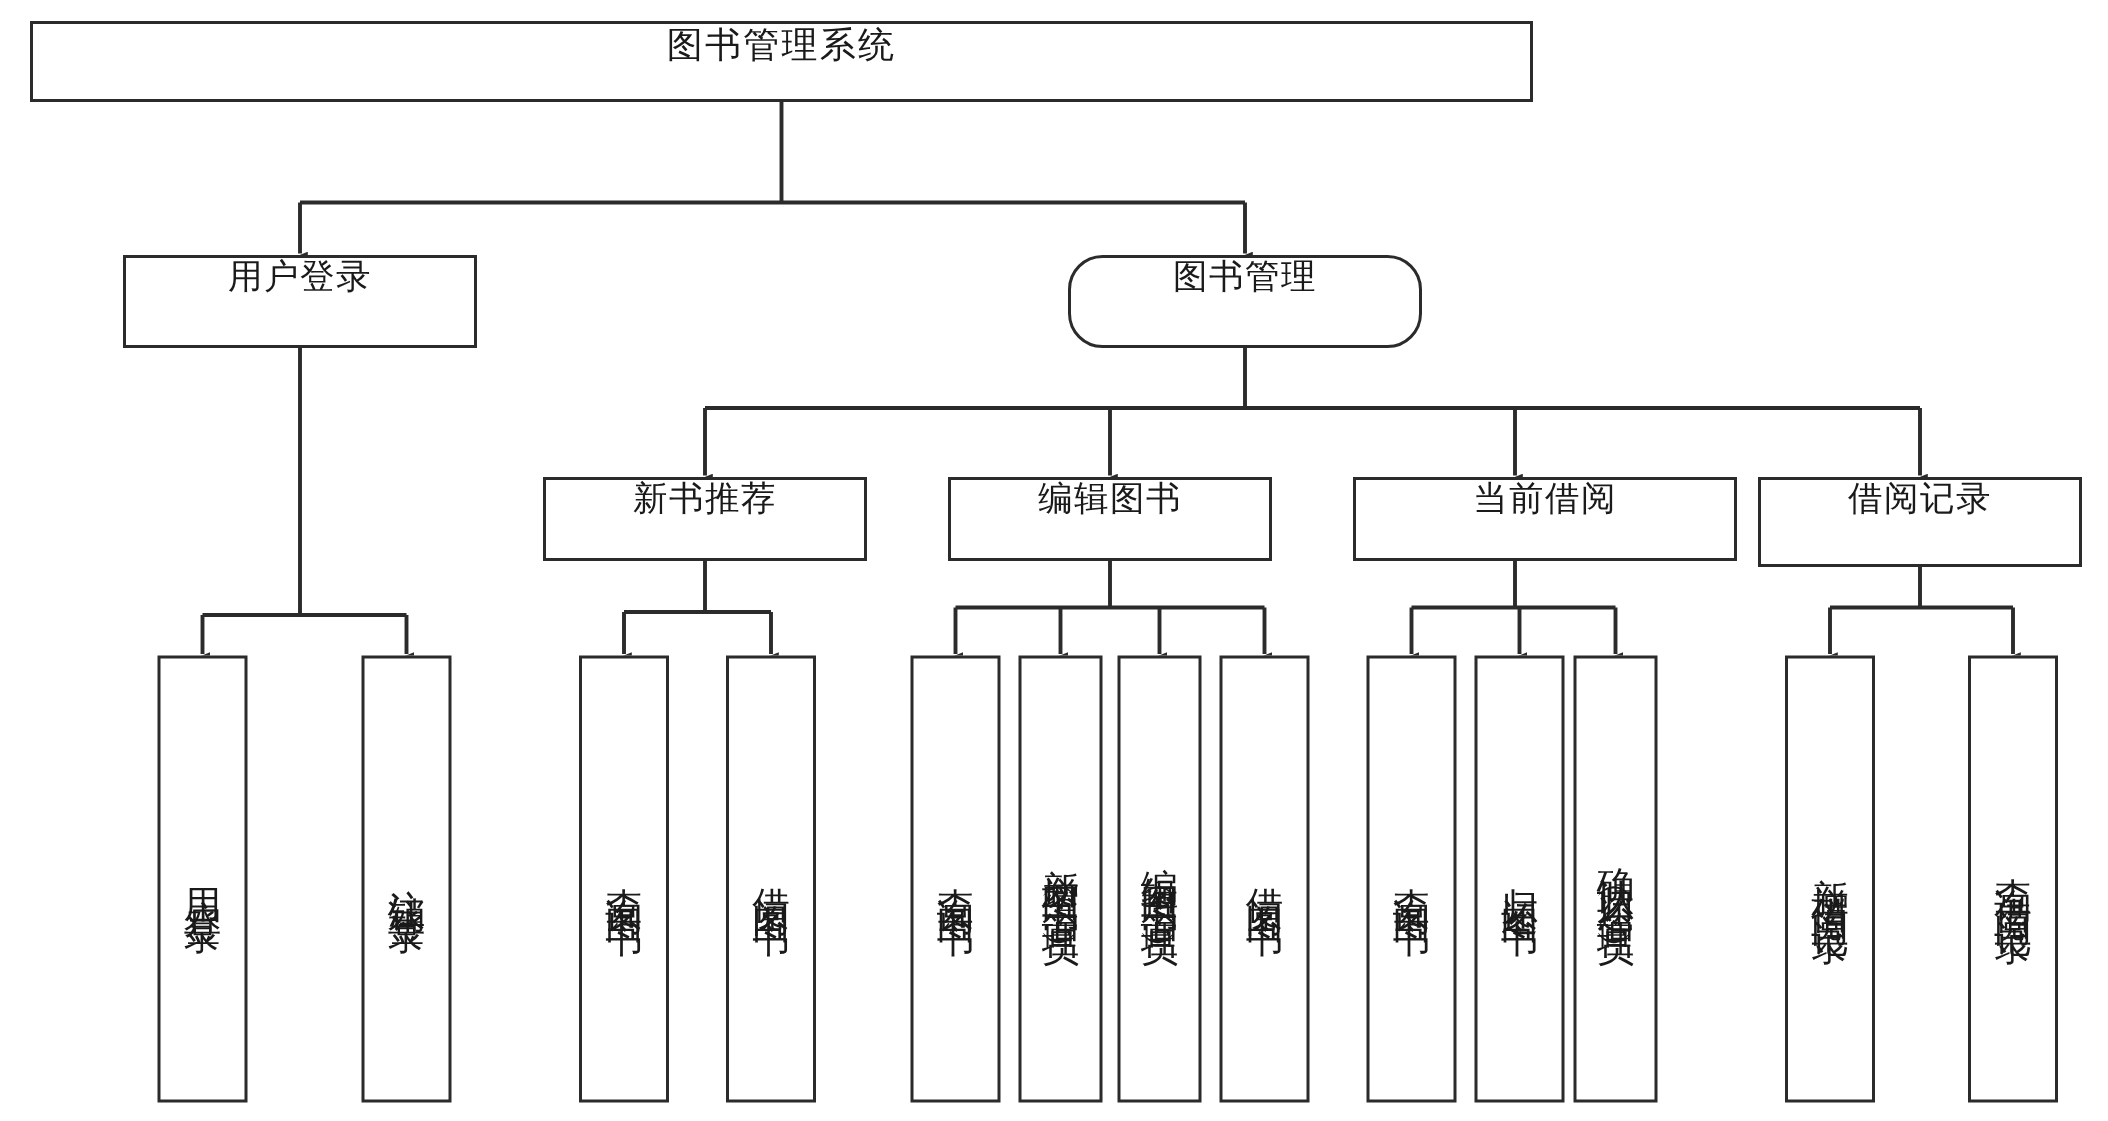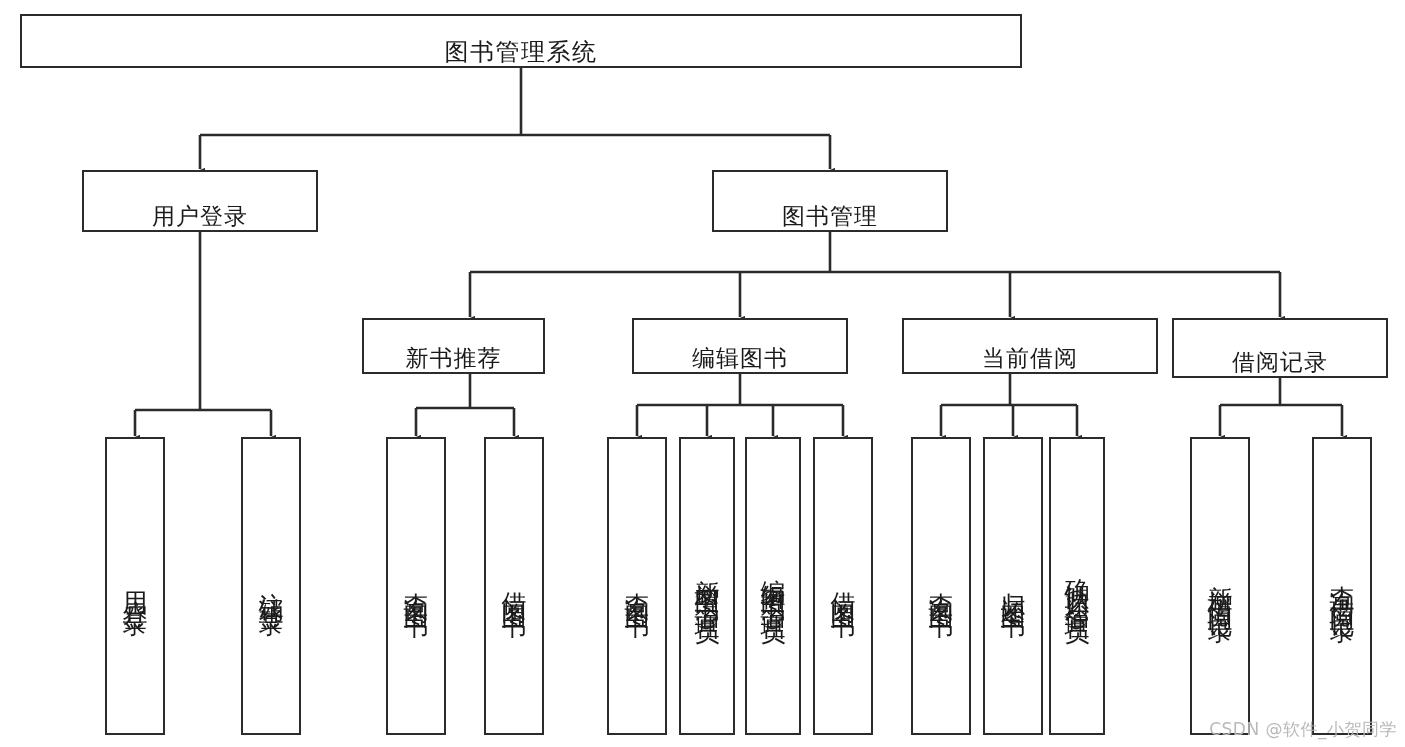--- a/index.html
+++ b/index.html
@@ -19,21 +19,21 @@
     left:0;top:0;
     width:1405px;height:747px;
     pointer-events:none;
   }
   .node{
     position:absolute;
     box-sizing:border-box;
     background:#ffffff;
     border:2px solid #2b2b2b;
     display:flex;
-    align-items:flex-end;
+    align-items:flex-start;
     justify-content:center;
     color:#1a1a1a;
   }
   .node .label{
     display:block;
     white-space:nowrap;
     line-height:1.18;
   }
   
   .node.h .label{
@@ -116,24 +116,24 @@
       </g>
   </svg>
 
   <div id="nodes-layer">
       <div class="node h root" style="left: 20px; top: 14px; width: 1002px; height: 54px;">
         <span class="label">图书管理系统</span>
       </div>
       <div class="node h" style="left: 82px; top: 170px; width: 236px; height: 62px;">
         <span class="label">用户登录</span>
       </div>
-      <div class="node h" style="left: 712px; top: 170px; width: 236px; height: 62px;">
+      <div class="node h" style="left: 712px; top: 170px; width: 236px; height: 62px; border-radius: 23px;">
         <span class="label">图书管理</span>
       </div>
-      <div class="node h" style="left: 362px; top: 318px; width: 183px; height: 56px;">
+      <div class="node h" style="left: 362px; top: 318px; width: 216px; height: 56px;">
         <span class="label">新书推荐</span>
       </div>
       <div class="node h" style="left: 632px; top: 318px; width: 216px; height: 56px;">
         <span class="label">编辑图书</span>
       </div>
       <div class="node h" style="left: 902px; top: 318px; width: 256px; height: 56px;">
         <span class="label">当前借阅</span>
       </div>
       <div class="node h" style="left: 1172px; top: 318px; width: 216px; height: 60px;">
         <span class="label">借阅记录</span>
@@ -172,14 +172,13 @@
         <span class="label">确认归还（管理员）</span>
       </div>
       <div class="node v" style="left: 1190px; top: 437px; width: 60px; height: 298px;">
         <span class="label">新增借阅记录</span>
       </div>
       <div class="node v" style="left: 1312px; top: 437px; width: 60px; height: 298px;">
         <span class="label">查询借阅记录</span>
       </div>
     </div>
 
-  <div class="watermark">CSDN @软件_小贺同学</div>
 </div>
 
 </body></html>

